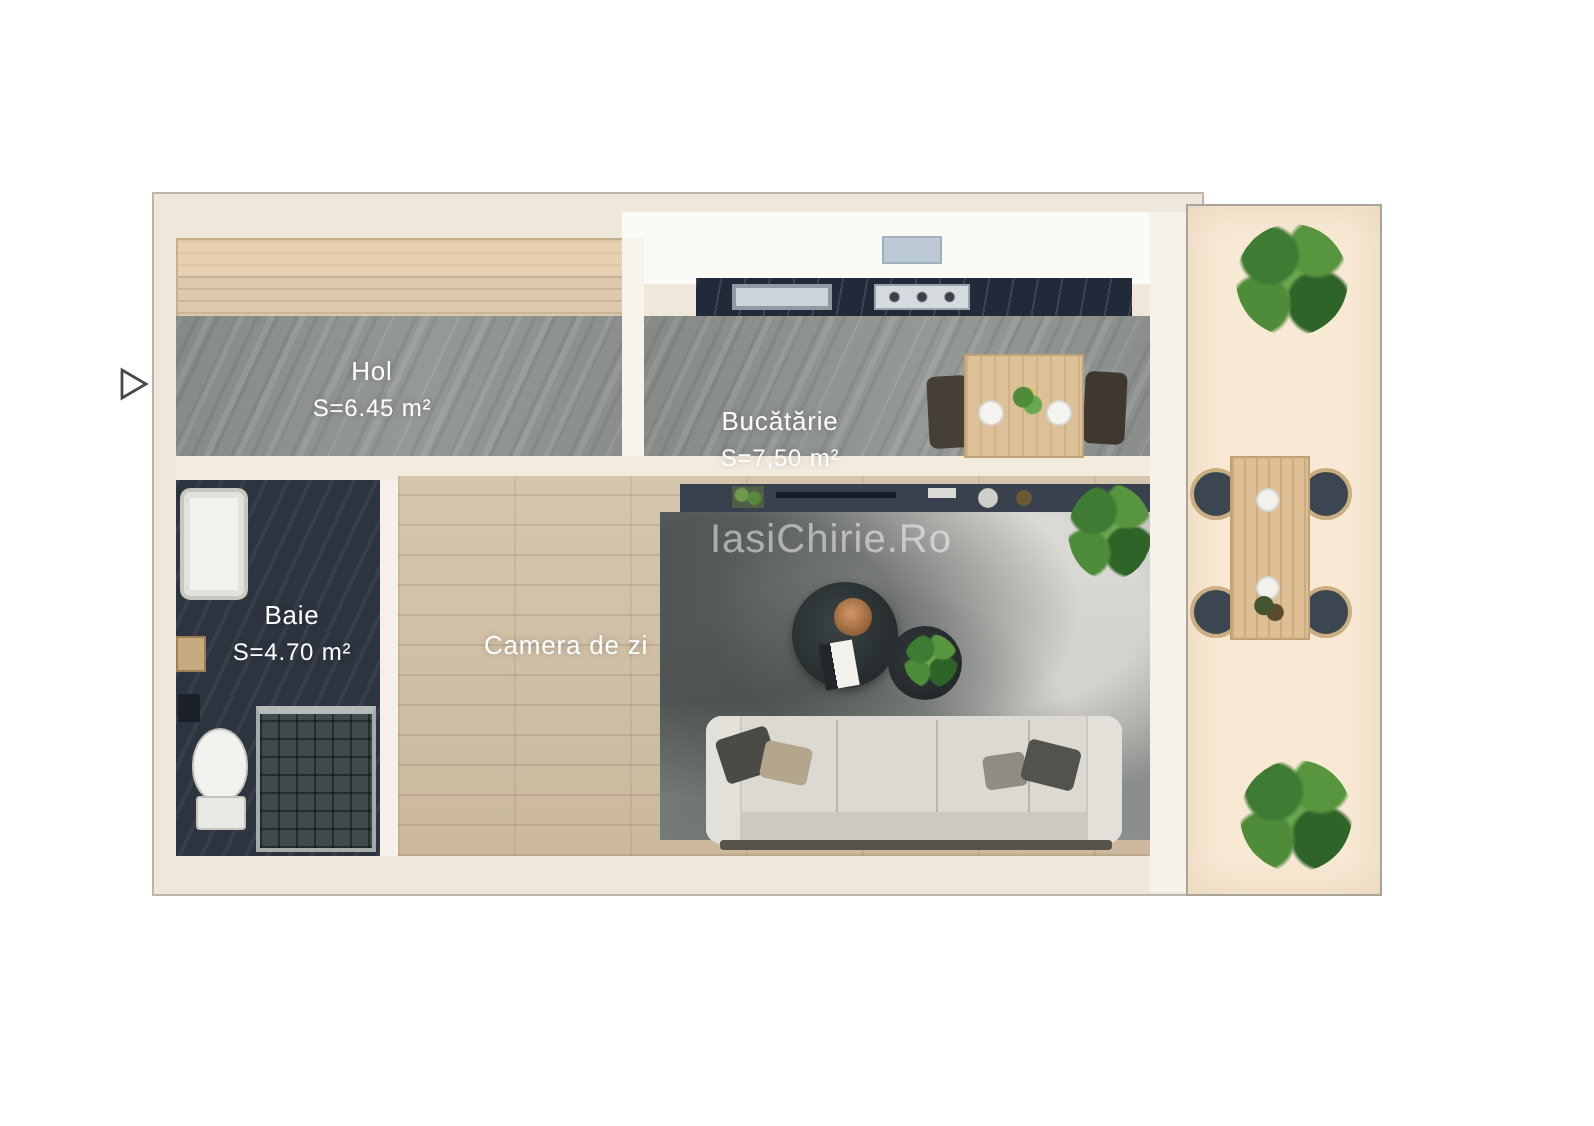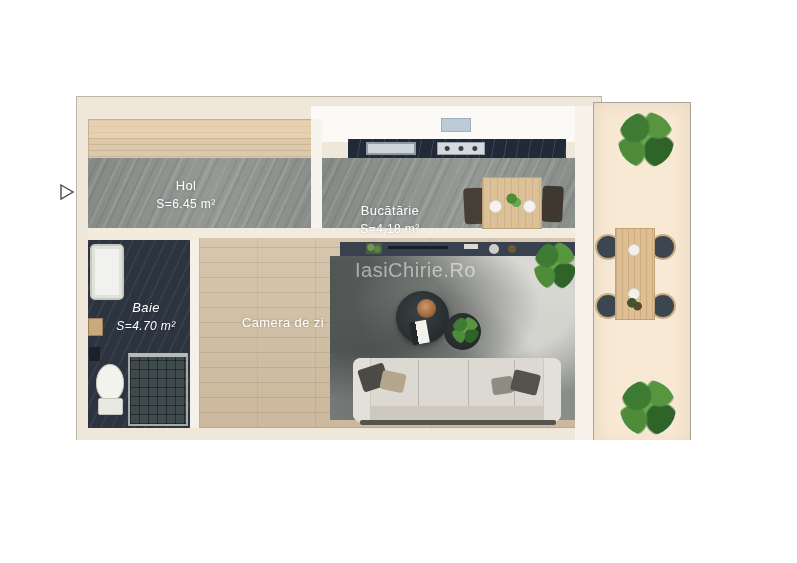--- a/index.html
+++ b/index.html
@@ -1,16 +1,16 @@
 <!DOCTYPE html>
 <html><head>
 <meta charset="utf-8">
 <style>
   html,body{margin:0;padding:0;background:#ffffff;}
-  .plan{position:relative;width:797px;height:440px;background:#ffffff;font-family:"Liberation Sans",sans-serif;overflow:hidden;}
+  .plan{position:relative;width:797px;height:563px;background:#ffffff;font-family:"Liberation Sans",sans-serif;overflow:hidden;}
   .abs{position:absolute;}
 
   
   .main-body{left:76px;top:96px;width:524px;height:350px;background:#efe7da;border:1px solid #bdb5a7;}
   .balcony{left:593px;top:102px;width:96px;height:344px;background:#f8e9d5;border:1px solid #a9a399;box-shadow:inset 0 0 20px rgba(190,160,120,.28);}
   .kitchen-top-wall{left:311px;top:106px;width:264px;height:36px;background:#fbfaf6;}
   .window{left:441px;top:118px;width:28px;height:12px;background:#bccad5;border:1px solid #9fb0bd;}
   .wardrobe{left:88px;top:119px;width:223px;height:39px;background-color:#dcc9ac;background-image:linear-gradient(180deg,rgba(240,215,180,.55) 0 45%,rgba(0,0,0,0) 45%),repeating-linear-gradient(180deg,rgba(120,90,60,.18) 0 1px,rgba(0,0,0,0) 1px 6px);border:1px solid #c5b090;}
   .stone{background-image:repeating-linear-gradient(115deg,rgba(255,255,255,.09) 0 3px,rgba(0,0,0,0) 3px 14px),repeating-linear-gradient(115deg,rgba(0,0,0,.06) 0 2px,rgba(0,0,0,0) 2px 9px),linear-gradient(100deg,#858a86,#959995 55%,#8a8e8a);}
   .hol-floor{left:88px;top:158px;width:224px;height:70px;border-bottom:3px solid rgba(40,44,42,.55);}
@@ -69,21 +69,21 @@
   .kplate{width:13px;height:13px;border-radius:50%;background:#f4f3ef;border:1px solid #d8d5cd;box-sizing:border-box;}
   .kp1{left:489px;top:200px;} .kp2{left:523px;top:200px;}
   .plant-dining{left:504px;top:191px;width:19px;height:19px;background-image:radial-gradient(circle at 40% 40%,#4f8c3a 0 30%,rgba(0,0,0,0) 34%),radial-gradient(circle at 65% 60%,#6aa84f 0 26%,rgba(0,0,0,0) 30%),radial-gradient(circle at 55% 30%,#d8c23c 0 14%,rgba(0,0,0,0) 18%);}
 
   
   .room-label{color:#ffffff;text-align:center;text-shadow:0 0 3px rgba(0,0,0,.25);letter-spacing:.4px;z-index:10;}
   .room-name{display:block;font-size:13px;}
   .room-area{display:block;font-size:12px;margin-top:4px;}
   .label-hol{left:131px;top:178px;width:110px;}
   .label-bucatarie{left:330px;top:179px;width:120px;margin-top:24px;}
-  .label-baie{left:96px;top:300px;width:100px;font-style:italic;}
+  .label-baie{left:96px;top:300px;width:100px;}
   .label-camera{left:218px;top:315px;width:130px;}
   .label-balcon{left:592px;top:249px;width:86px;}
   .watermark{left:331px;top:259px;width:160px;font-size:20px;color:rgba(255,255,255,.5);letter-spacing:.5px;z-index:9;padding-left:24px;}
   .triangle-marker{left:57px;top:182px;width:20px;height:20px;}
 </style>
 </head>
 <body>
 
 <div class="plan">
 
@@ -153,21 +153,21 @@
   <div class="abs plate pl1"></div>
   <div class="abs plate pl2"></div>
   <div class="abs sprig"></div>
 
   <div class="abs room-label label-hol">
     <span class="room-name">Hol</span>
     <span class="room-area">S=6.45 m²</span>
   </div>
   <div class="abs room-label label-bucatarie">
     <span class="room-name">Bucătărie</span>
-    <span class="room-area">S=4,18 m²</span>
+    <span class="room-area">S=7,50 m²</span>
   </div>
   <div class="abs room-label label-baie">
     <span class="room-name">Baie</span>
     <span class="room-area">S=4.70 m²</span>
   </div>
   <div class="abs room-label label-camera">
     <span class="room-name">Camera de zi</span>
   </div>
 
   <div class="abs watermark">IasiChirie.Ro</div>

